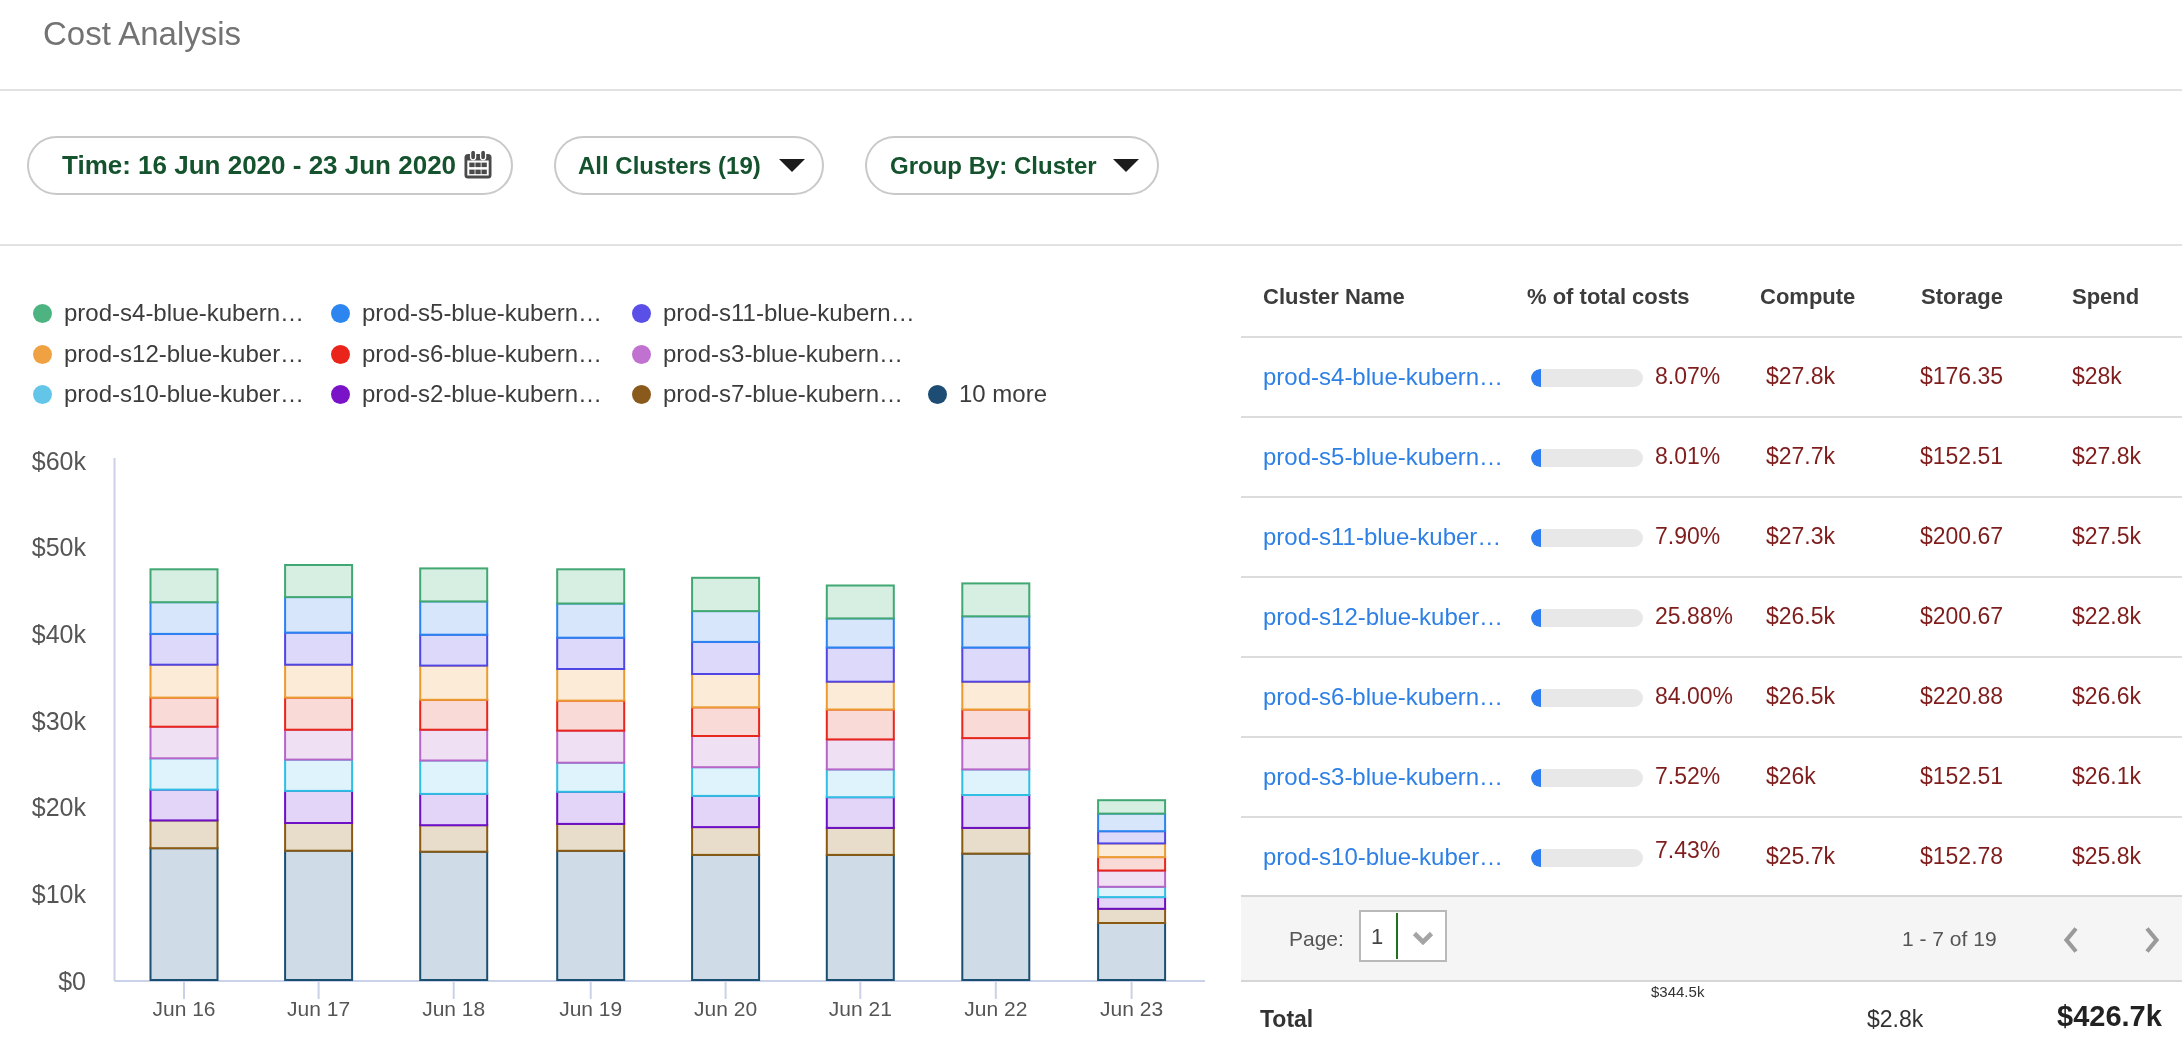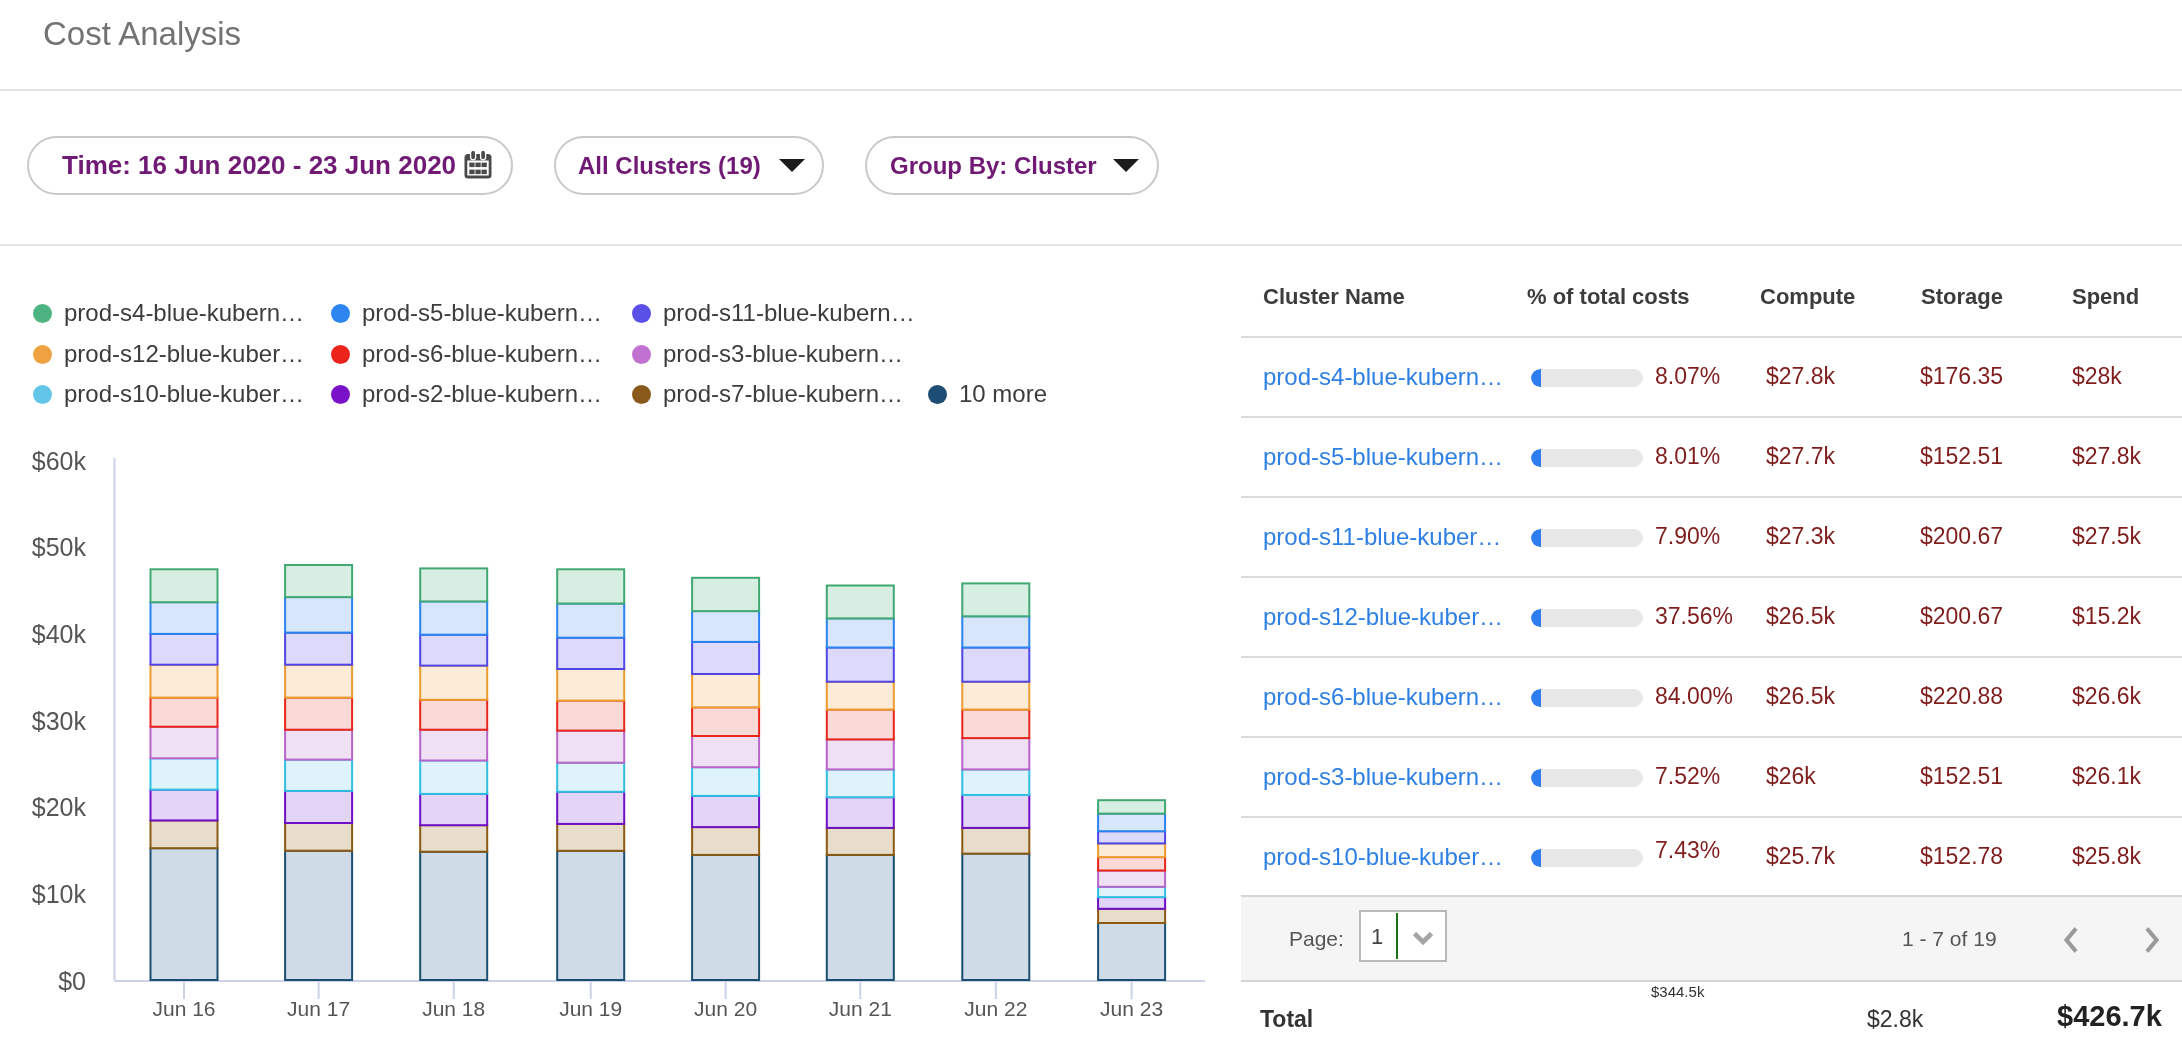--- a/index.html
+++ b/index.html
@@ -1,20 +1,20 @@
 <!DOCTYPE html>
 <html><head>
 <meta charset="utf-8">
 <style>
   html,body{margin:0;padding:0;}
   body{width:2182px;height:1052px;background:#fff;font-family:"Liberation Sans",sans-serif;position:relative;overflow:hidden;}
   .abs{position:absolute;}
   .title{left:43px;top:15px;font-size:33px;color:#737373;font-weight:400;line-height:38px;}
   .hr{left:0;width:2182px;height:2px;background:#e2e2e2;}
-  .pill{height:59px;border:2px solid #c9c9c9;border-radius:30px;display:flex;align-items:center;box-sizing:border-box;font-size:24px;font-weight:700;color:#701a75;}
+  .pill{height:59px;border:2px solid #c9c9c9;border-radius:30px;display:flex;align-items:center;box-sizing:border-box;font-size:24px;font-weight:700;color:#14532d;}
   .tri{width:0;height:0;border-left:13px solid transparent;border-right:13px solid transparent;border-top:13px solid #1c1c1c;}
   .lgd{display:flex;align-items:center;font-size:24px;color:#3c3c3c;}
   .dot{width:19px;height:19px;border-radius:50%;margin-right:12px;flex:0 0 19px;}
   .thead{font-size:22px;font-weight:700;color:#3c3c3c;}
   .tdiv{left:1241px;width:941px;height:2px;background:#dcdcdc;}
   .link{font-size:24px;color:#2f80e4;}
   .val{font-size:23px;color:#7f1d1d;}
   .pbar{width:112px;height:18px;background:#e8e8e8;border-radius:9px;position:absolute;overflow:hidden;}
   .pfill{width:10px;height:18px;background:#2e7df0;border-radius:9px 0 0 9px;position:absolute;left:0;top:0;}
 </style>
@@ -198,24 +198,24 @@
       <div class="pfill"></div>
     </div>
     <div class="abs val" style="left:1655px;top:523px;">7.90%</div>
     <div class="abs val" style="left:1766px;top:523px;">$27.3k</div>
     <div class="abs val" style="left:1920px;top:523px;">$200.67</div>
     <div class="abs val" style="left:2072px;top:523px;">$27.5k</div>
     <div class="abs link" style="left:1263px;top:603px;">prod-s12-blue-kuber…</div>
     <div class="pbar" style="left:1531px;top:609px;">
       <div class="pfill"></div>
     </div>
-    <div class="abs val" style="left:1655px;top:603px;">37.56%</div>
+    <div class="abs val" style="left:1655px;top:603px;">25.88%</div>
     <div class="abs val" style="left:1766px;top:603px;">$26.5k</div>
     <div class="abs val" style="left:1920px;top:603px;">$200.67</div>
-    <div class="abs val" style="left:2072px;top:603px;">$15.2k</div>
+    <div class="abs val" style="left:2072px;top:603px;">$22.8k</div>
     <div class="abs link" style="left:1263px;top:683px;">prod-s6-blue-kubern…</div>
     <div class="pbar" style="left:1531px;top:689px;">
       <div class="pfill"></div>
     </div>
     <div class="abs val" style="left:1655px;top:683px;">84.00%</div>
     <div class="abs val" style="left:1766px;top:683px;">$26.5k</div>
     <div class="abs val" style="left:1920px;top:683px;">$220.88</div>
     <div class="abs val" style="left:2072px;top:683px;">$26.6k</div>
     <div class="abs link" style="left:1263px;top:763px;">prod-s3-blue-kubern…</div>
     <div class="pbar" style="left:1531px;top:769px;">

